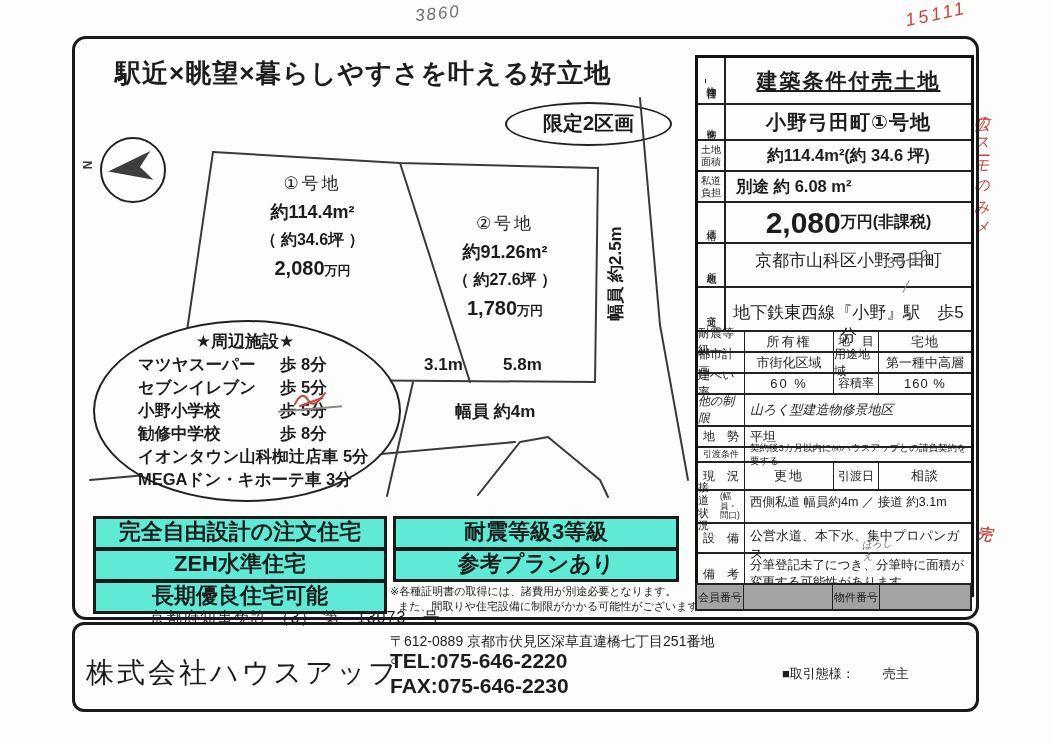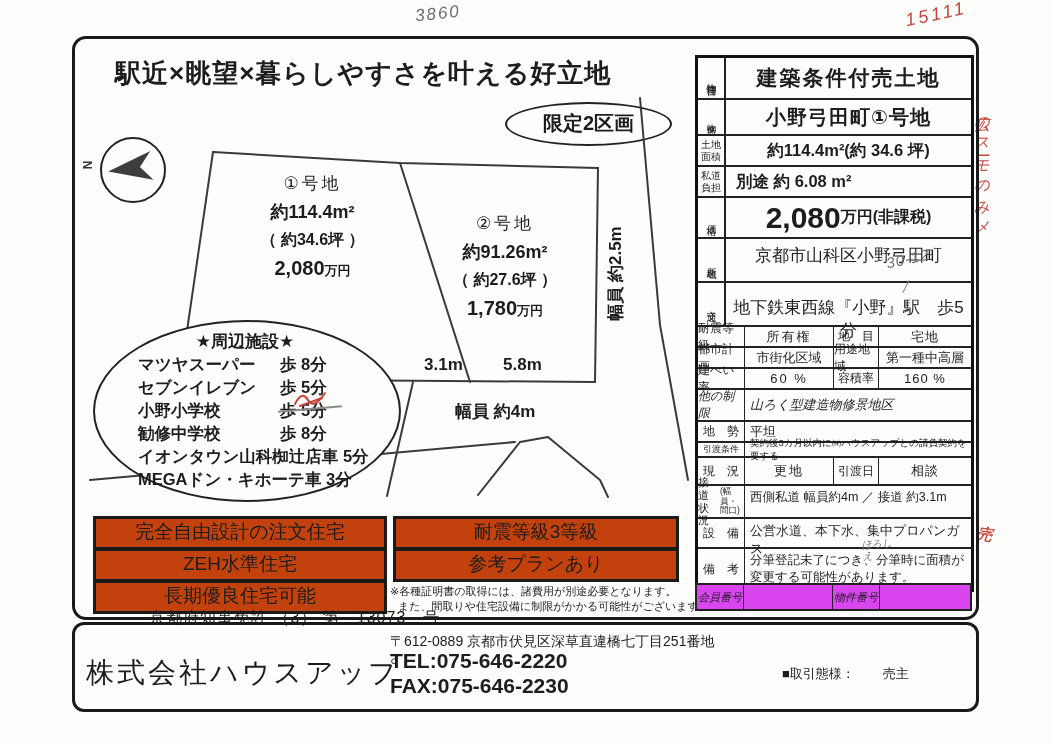--- a/index.html
+++ b/index.html
@@ -27,38 +27,38 @@
   .dim{font-size:17px;font-weight:bold;}
   .roadlabel{font-size:17px;font-weight:bold;}
   .vrot{transform:rotate(-90deg);transform-origin:center center;}
   
   .fac-ellipse{left:93px;top:320px;width:304px;height:178px;border:2px solid #222;border-radius:50%;background:#fdfdfb;}
   .fac-title{left:93px;top:330px;width:304px;text-align:center;font-size:17px;font-weight:bold;}
   .fac-list{left:138px;top:353px;width:250px;font-size:16.5px;font-weight:600;}
   .fac-row{display:flex;line-height:23px;white-space:nowrap;}
   .fac-row .fname{min-width:142px;}
   
-  .feat{border:3px solid #1a1a1a;text-align:center;font-weight:normal;font-size:19px;
-        height:28px;line-height:26px;background:#c2410c;}
+  .feat{border:3px solid #1a1a1a;text-align:center;font-weight:bold;font-size:22px;
+        height:28px;line-height:26px;background:#5eead4;}
   .fnote{font-size:11px;color:#222;line-height:15px;}
   
   .spec{left:695px;top:55px;width:273px;border:3px solid #111;background:#fdfdfb;box-sizing:content-box;}
   .srow{display:flex;border-bottom:2px solid #222;box-sizing:border-box;align-items:stretch;}
   .srow:last-child{border-bottom:none;}
   .sl,.sl2{width:26px;min-width:26px;border-right:2px solid #222;display:flex;align-items:center;justify-content:center;
        font-size:10px;text-align:center;}
   .sl span{writing-mode:vertical-rl;text-orientation:upright;letter-spacing:1px;}
   .sl2{line-height:1.2;}
   .sv{flex:1;display:flex;align-items:center;justify-content:center;text-align:center;}
   .sv.left{justify-content:flex-start;text-align:left;padding-left:5px;}
   .sl4{width:46px;min-width:46px;border-right:1.5px solid #222;display:flex;align-items:center;justify-content:center;font-size:12px;}
   .sv4a{width:88px;border-right:1.5px solid #222;display:flex;align-items:center;justify-content:center;font-size:13px;letter-spacing:2px;}
   .sl4b{width:44px;min-width:44px;border-right:1.5px solid #222;display:flex;align-items:center;justify-content:center;font-size:12px;}
   .sv4b{flex:1;display:flex;align-items:center;justify-content:center;font-size:13px;letter-spacing:1px;}
-  .member{left:695px;top:583px;width:273px;height:24px;border:2px solid #222;display:flex;background:#d946ef;font-style:italic;}
+  .member{left:695px;top:583px;width:273px;height:24px;border:2px solid #222;display:flex;background:#a3a3a3;}
   .member .mc{display:flex;align-items:center;justify-content:center;font-size:11px;}
   
   .hw-red{color:#c4463d;font-style:italic;}
   .hw-pencil{color:#6f6f6f;font-style:italic;}
   .vwrite{writing-mode:vertical-rl;text-orientation:upright;}
   
   .lic{left:118px;top:608px;font-size:16px;letter-spacing:1px;margin-left:31px;}
   .company{left:86px;top:654px;font-size:28px;letter-spacing:3px;}
   .addr{left:390px;top:633px;font-size:14px;}
   .tel{left:390px;top:649px;font-size:21px;font-weight:600;}
@@ -160,21 +160,21 @@
 
   <div class="abs feat" style="left:93px;top:516px;width:288px;">完全自由設計の注文住宅</div>
   <div class="abs feat" style="left:93px;top:548px;width:288px;">ZEH水準住宅</div>
   <div class="abs feat" style="left:93px;top:580px;width:288px;">長期優良住宅可能</div>
   <div class="abs feat" style="left:393px;top:516px;width:280px;">耐震等級3等級</div>
   <div class="abs feat" style="left:393px;top:548px;width:280px;">参考プランあり</div>
   <div class="abs fnote" style="left:390px;top:584px;">※各種証明書の取得には、諸費用が別途必要となります。</div>
   <div class="abs fnote" style="left:398px;top:599px;">また、間取りや住宅設備に制限がかかる可能性がございます。</div>
 
   <div class="abs spec">
-    <div class="srow" style="height:42px;">
+    <div class="srow" style="height:47px;text-decoration:underline;">
       <div class="sl">
           <span>物件種目</span>
         </div>
       <div class="sv b" style="font-size:21px;letter-spacing:2px;">建築条件付売土地</div>
     </div>
     <div class="srow" style="height:36px;">
       <div class="sl" style="font-size:9.5px;">
           <span>物件名</span>
         </div>
       <div class="sv b" style="font-size:20px;letter-spacing:1px;">小野弓田町①号地</div>

